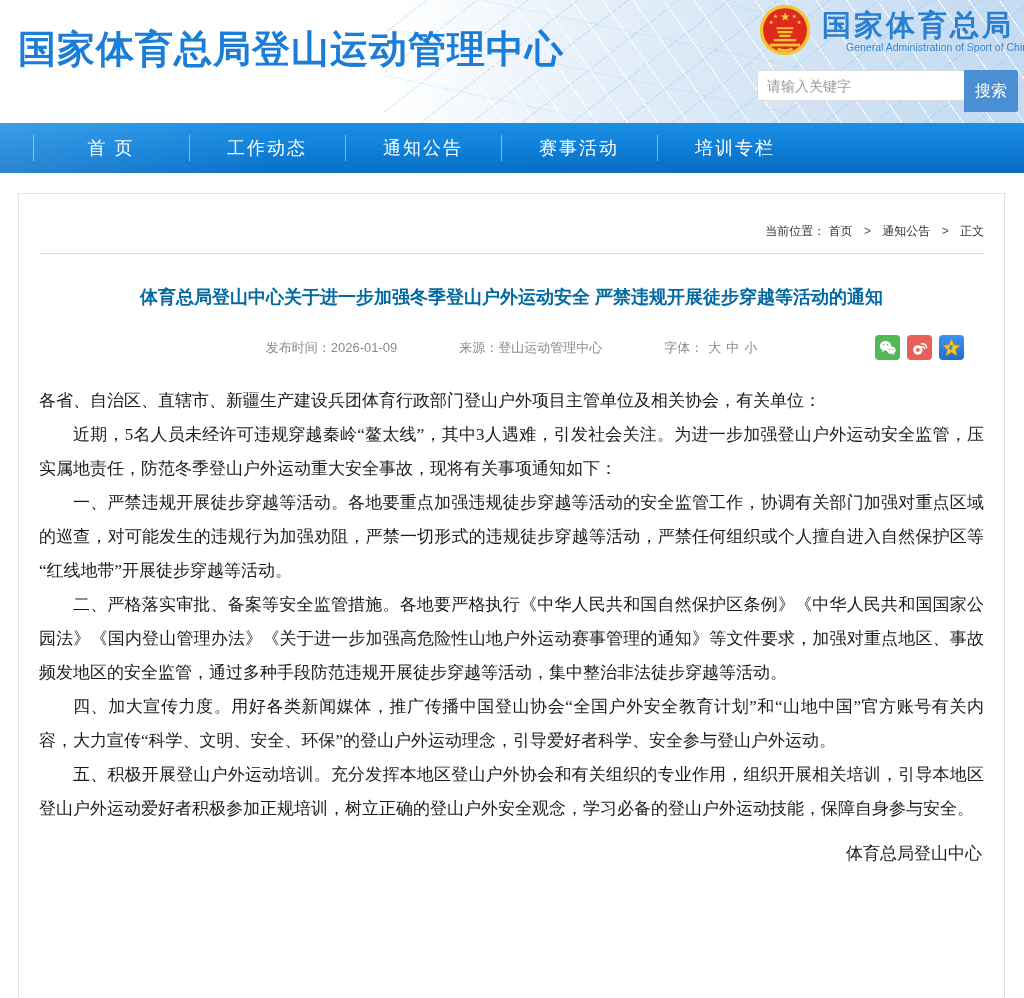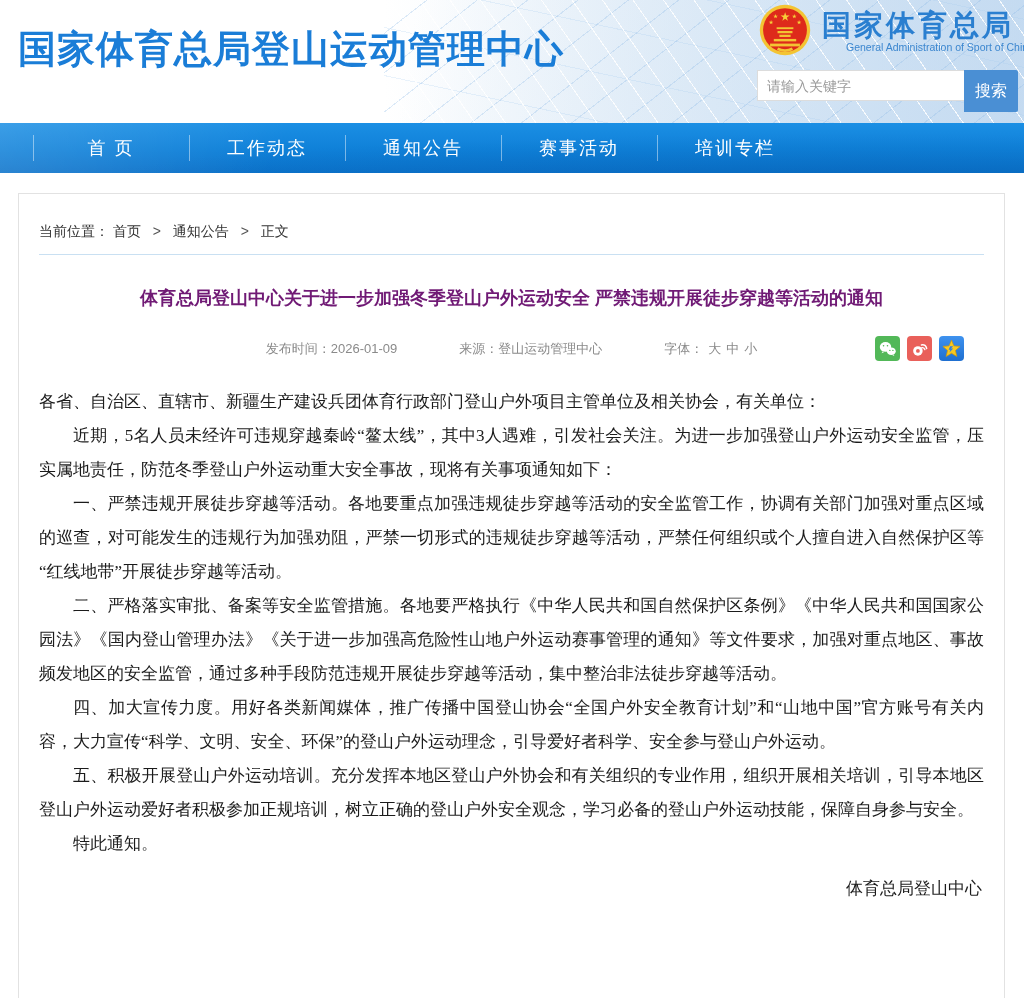--- a/index.html
+++ b/index.html
@@ -39,27 +39,27 @@
       linear-gradient(180deg,#1b8fe4 0%,#0f80d8 55%,#0b72ca 100%); }
   .nav-item { width:156px; line-height:50px; text-align:center; color:#ffffff; font-size:18px;
     letter-spacing:2px; position:relative; cursor:pointer; }
   .nav-item::before { content:''; position:absolute; left:0; top:12px; height:26px; width:1px;
     background:rgba(255,255,255,0.45); }
 
   
   .card { position:relative; margin:20px 0 0 18px; width:987px; height:805px; background:#ffffff;
     border:1px solid #e2e2e2; border-bottom:none; padding:0 20px; overflow:hidden; }
 
-  .breadcrumb { padding-top:29px; font-size:14px; color:#333; }
+  .breadcrumb { padding-top:29px; font-size:12px; color:#333;text-align:right; }
   .breadcrumb .crumb { cursor:pointer; }
   .breadcrumb .sep { margin:0 8px; color:#555; }
   .breadcrumb-divider { margin-top:13px; border-bottom:1px solid #c9e0f2; }
 
   .article-title { margin-top:30px; text-align:center; font-size:18px; font-weight:bold;
-    color:#701a75; line-height:26px; }
+    color:#0369a1; line-height:26px; }
 
   .meta-row { position:relative; margin-top:25px; display:flex; justify-content:center; gap:62px;
     font-size:13px; color:#8a8a8a; align-items:center; height:26px; }
   .meta-item { white-space:nowrap; }
   .font-opt { margin-left:5px; cursor:pointer; }
   .share-icons { position:absolute; right:20px; top:0; display:flex; gap:7px; }
   .share-icon { width:25px; height:25px; border-radius:4px; display:flex; align-items:center;
     justify-content:center; cursor:pointer; }
   .share-wechat { background:#52b858; }
   .share-weibo { background:#e9605a; }
@@ -165,21 +165,20 @@
     </span>
   </div>
 
   <div class="article-body">
     <p class="addressee">各省、自治区、直辖市、新疆生产建设兵团体育行政部门登山户外项目主管单位及相关协会，有关单位：</p>
     <p>近期，5名人员未经许可违规穿越秦岭“鳌太线”，其中3人遇难，引发社会关注。为进一步加强登山户外运动安全监管，压实属地责任，防范冬季登山户外运动重大安全事故，现将有关事项通知如下：</p>
     <p>一、严禁违规开展徒步穿越等活动。各地要重点加强违规徒步穿越等活动的安全监管工作，协调有关部门加强对重点区域的巡查，对可能发生的违规行为加强劝阻，严禁一切形式的违规徒步穿越等活动，严禁任何组织或个人擅自进入自然保护区等“红线地带”开展徒步穿越等活动。</p>
     <p>二、严格落实审批、备案等安全监管措施。各地要严格执行《中华人民共和国自然保护区条例》《中华人民共和国国家公园法》《国内登山管理办法》《关于进一步加强高危险性山地户外运动赛事管理的通知》等文件要求，加强对重点地区、事故频发地区的安全监管，通过多种手段防范违规开展徒步穿越等活动，集中整治非法徒步穿越等活动。</p>
     <p>四、加大宣传力度。用好各类新闻媒体，推广传播中国登山协会“全国户外安全教育计划”和“山地中国”官方账号有关内容，大力宣传“科学、文明、安全、环保”的登山户外运动理念，引导爱好者科学、安全参与登山户外运动。</p>
     <p>五、积极开展登山户外运动培训。充分发挥本地区登山户外协会和有关组织的专业作用，组织开展相关培训，引导本地区登山户外运动爱好者积极参加正规培训，树立正确的登山户外安全观念，学习必备的登山户外运动技能，保障自身参与安全。</p>
-    <p>特此通知。</p>
   </div>
 
   <div class="signature-block">
     <div>体育总局登山中心</div>
 
   </div>
 
 </div>
 
 </body></html>

